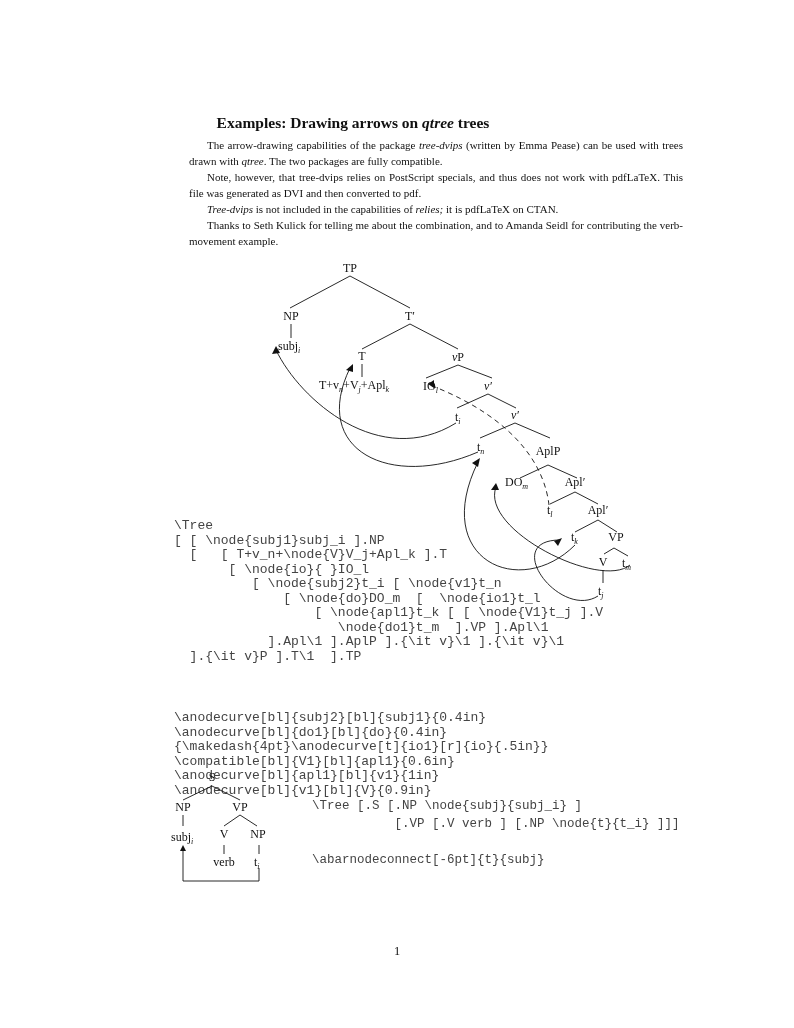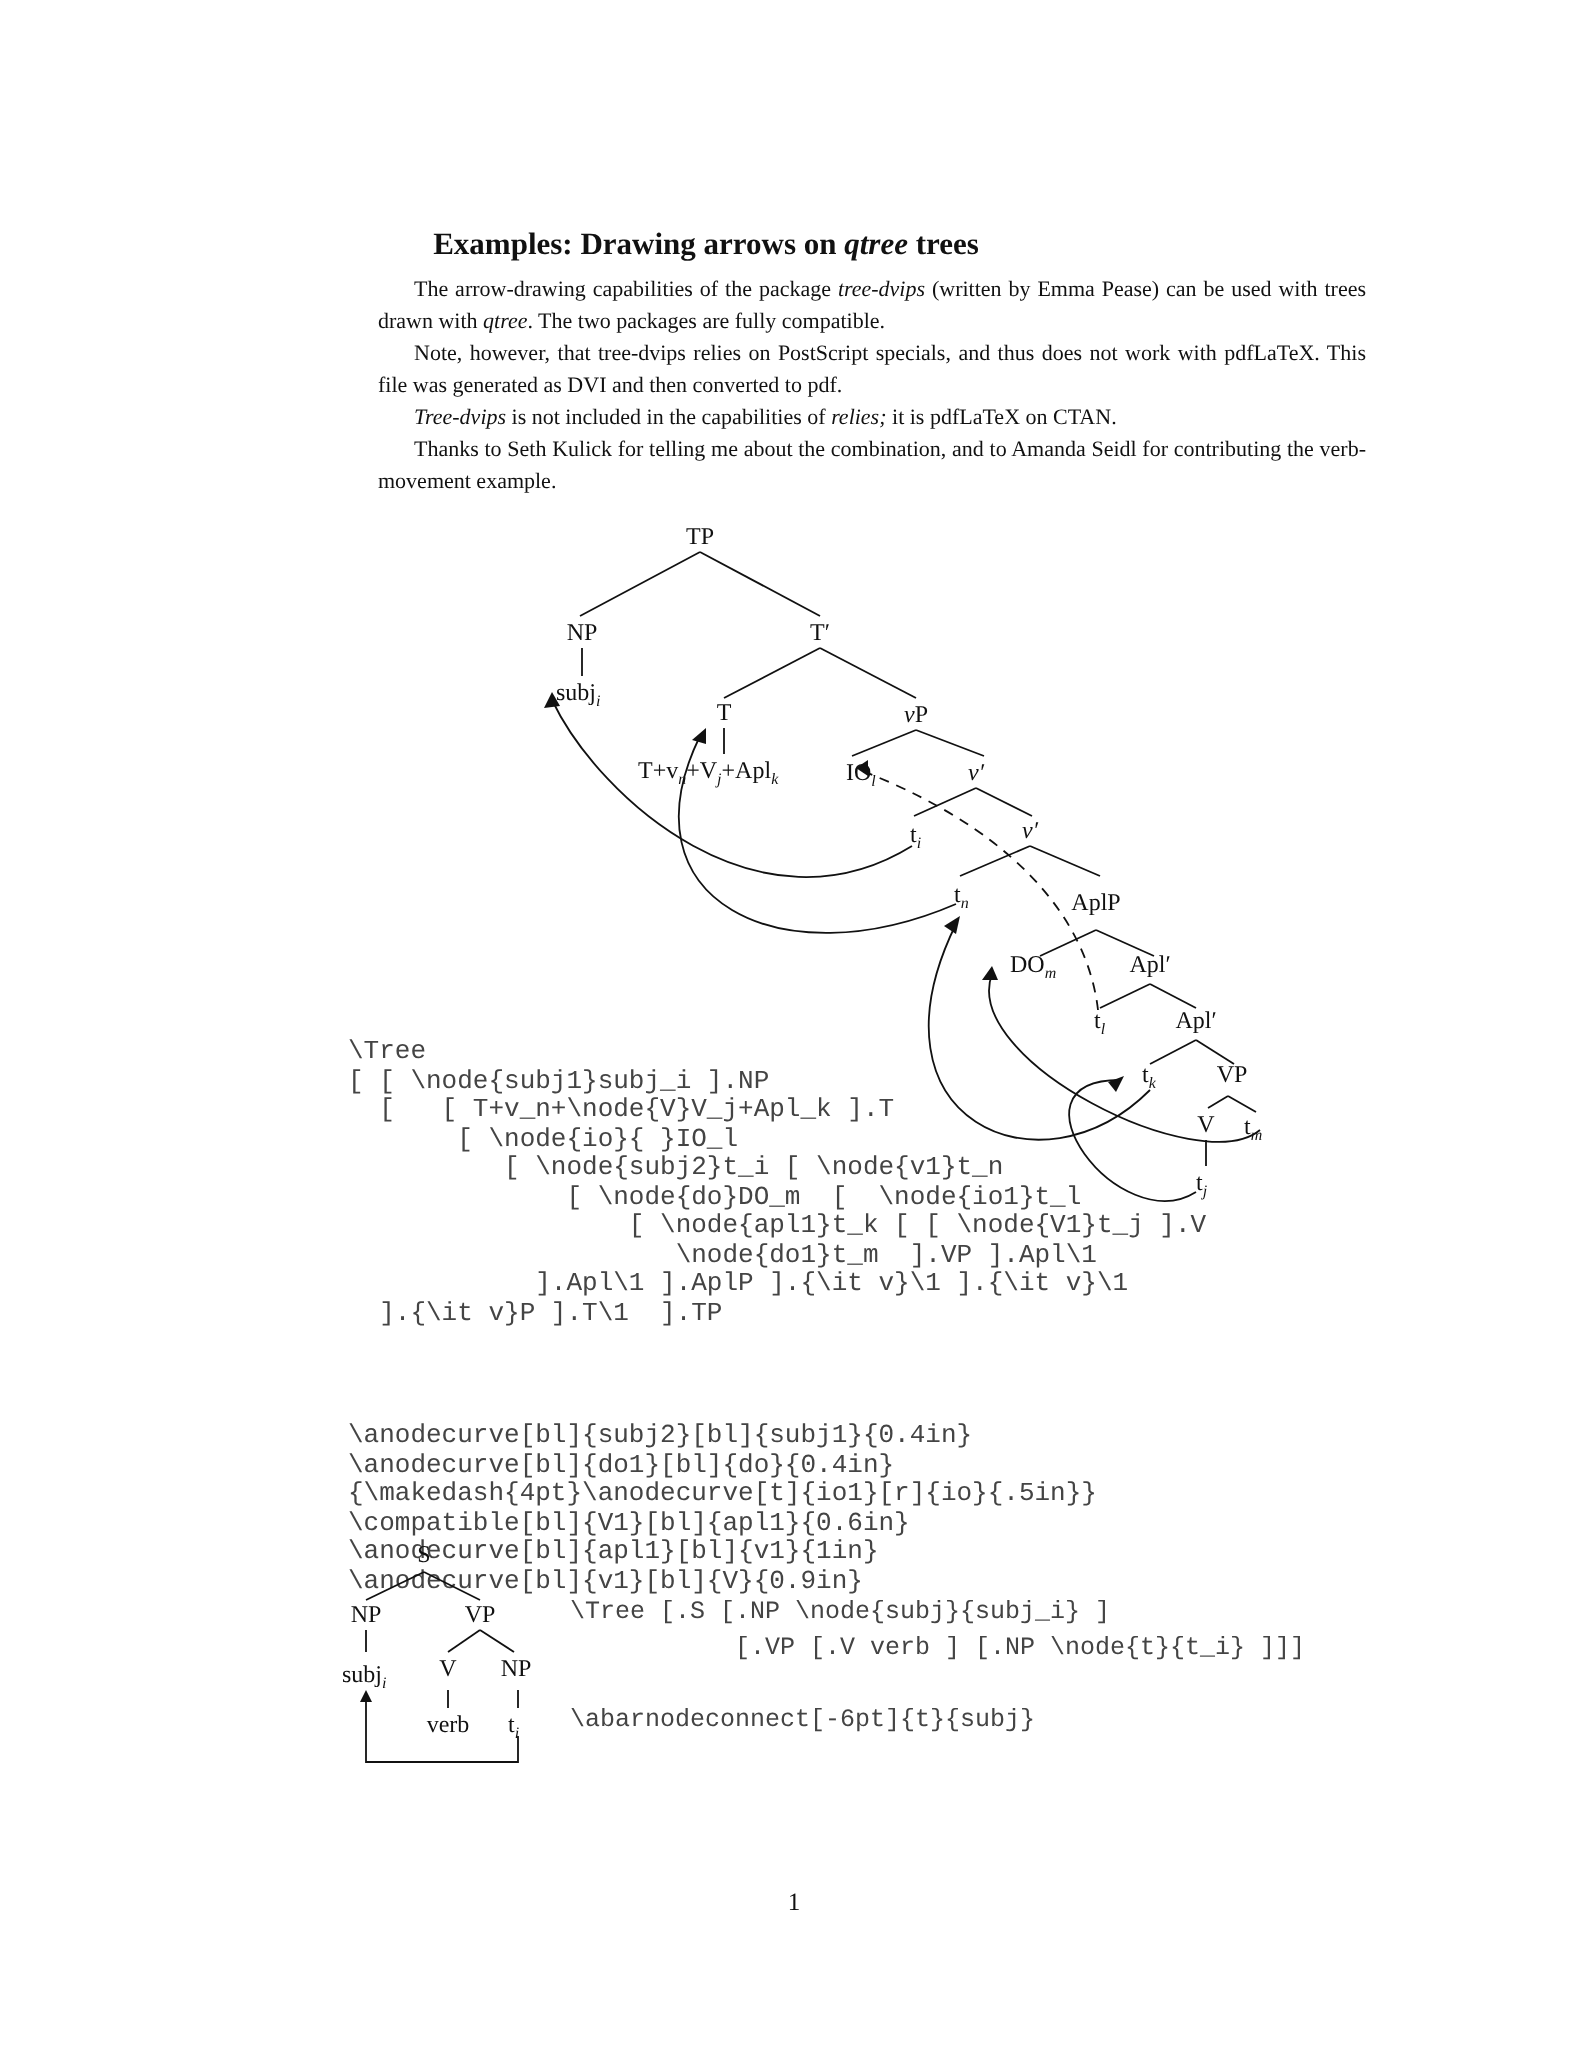--- a/index.html
+++ b/index.html
@@ -5,21 +5,21 @@
   html, body { margin:0; padding:0; background:#fff; }
   body { width:794px; height:1028px; position:relative; overflow:hidden; color:#111;
          font-family:"Liberation Serif","DejaVu Serif",serif; }
   .title { position:absolute; top:114px; left:0; width:706px; text-align:center;
            font-weight:bold; font-size:15.5px; }
   .para { position:absolute; left:189px; width:494px; font-size:11px; line-height:16px; text-align:justify; }
   .para .ind { display:inline-block; width:18px; }
   .code { position:absolute; font-family:"Liberation Mono","DejaVu Sans Mono",monospace;
           font-size:13px; color:#444; white-space:pre; line-height:14.5px; }
   .code2 { position:absolute; font-family:"Liberation Mono","DejaVu Sans Mono",monospace;
-          font-size:12.5px; color:#444; white-space:pre; line-height:18px; }
+          font-size:12.5px; color:#444; white-space:pre; line-height:18px;margin-left:27px; }
   svg text { font-family:"Liberation Serif","DejaVu Serif",serif; fill:#111; }
   .pagenum { position:absolute; top:944px; left:0; width:794px; text-align:center; font-size:12.5px; }
 </style>
 </head>
 <body>
 
 <div class="title"><span>Examples: Drawing arrows on </span><i>qtree</i><span> trees</span></div>
 
 <div id="paras">
     <div class="para" style="top: 137px;"><span class="ind"></span><span>The arrow-drawing capabilities of the package </span><i>tree-dvips</i><span> (written by Emma Pease) can be used with trees drawn with </span><i>qtree</i><span>. The two packages are fully compatible.</span></div>

